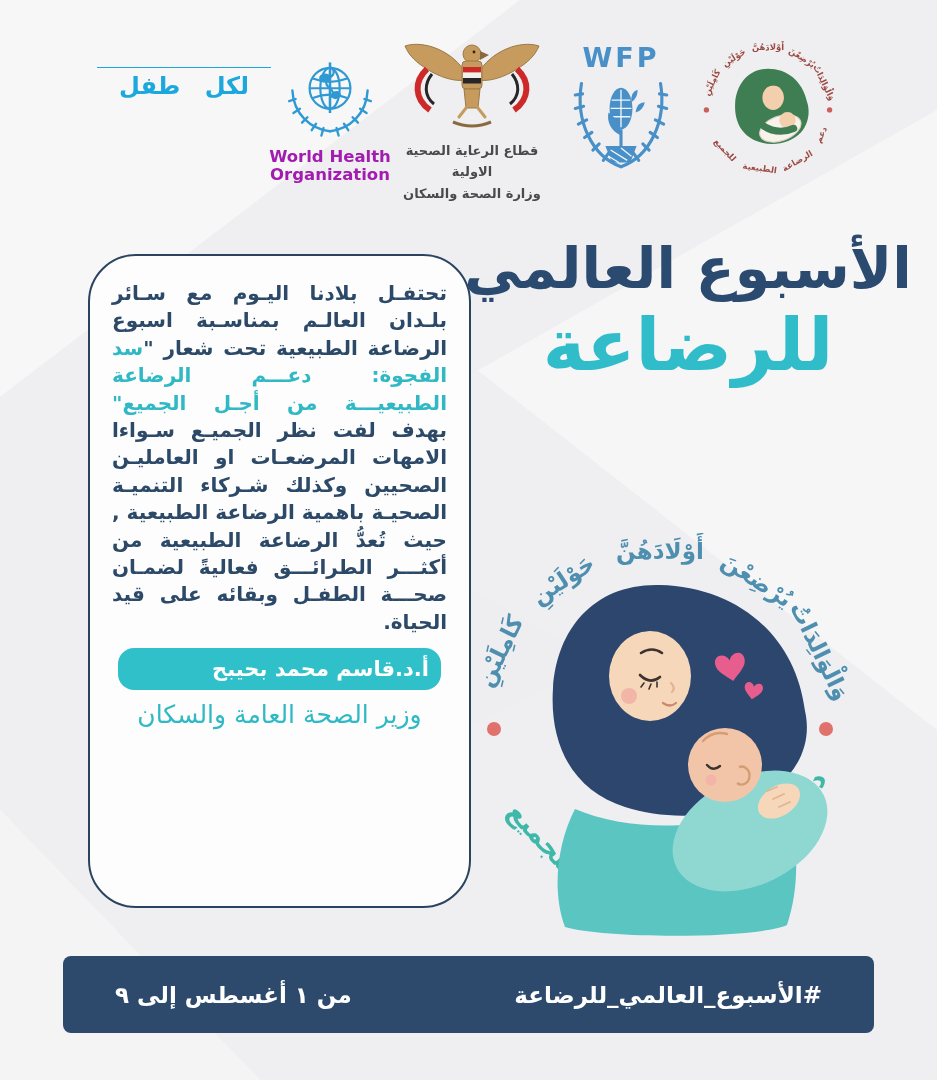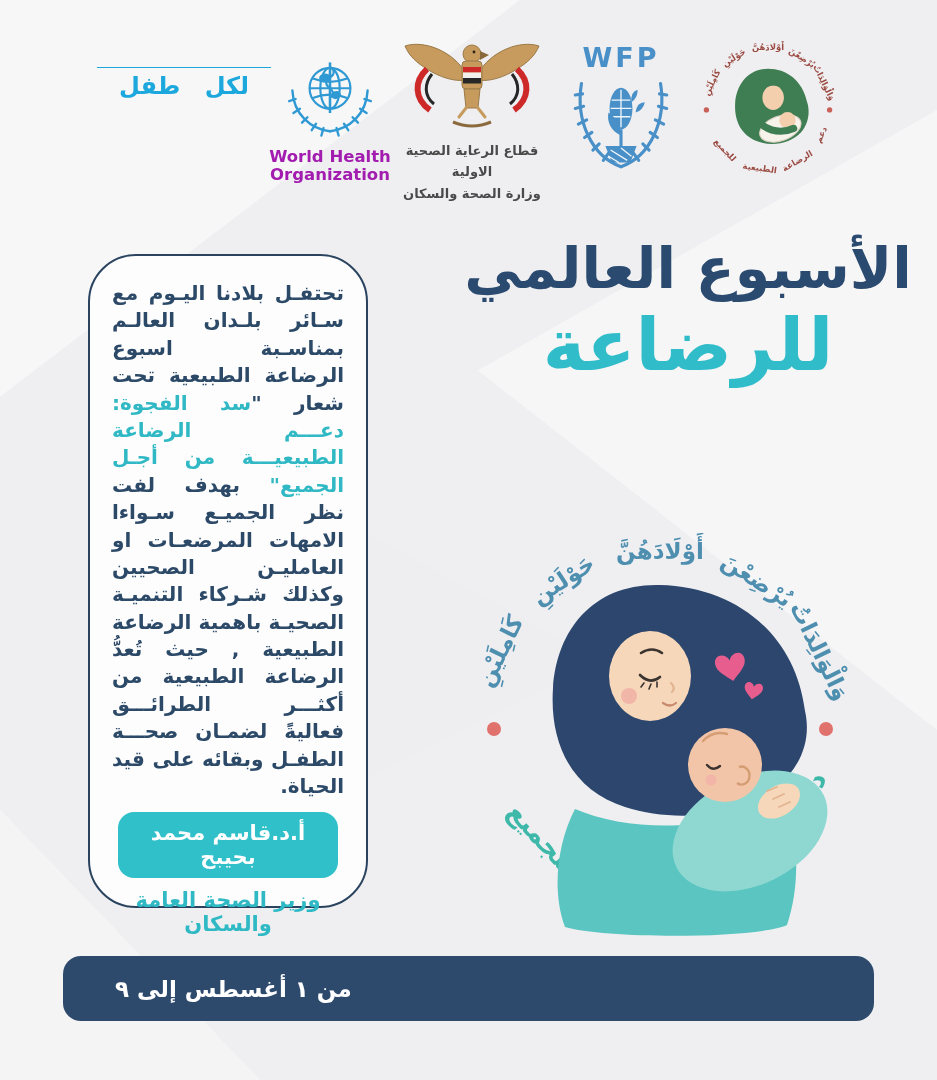--- a/index.html
+++ b/index.html
@@ -35,54 +35,54 @@
   .moh-text { font-size:13px; font-weight:bold; color:#4a4a4a; line-height:1.65;
               direction:rtl; margin-top:2px; }
 
   .logo-wfp { left:562px; top:44px; width:118px; color:#4a90c8; }
   .wfp-label { font-size:27px; font-weight:bold; letter-spacing:3px; line-height:1; }
 
   .logo-bf { left:695px; top:36px; width:146px; height:154px; }
 
   
   .card {
-    position:absolute; left:88px; top:254px; width:280px; height:654px;
+    position:absolute; left:88px; top:254px; width:383px; height:654px;
     background:#fdfdfe; border:2px solid #2a4460; border-radius:48px;
     padding:24px 22px 0; direction:rtl;
   }
   .card p {
     font-size:20px; font-weight:bold; color:#2c4a68;
     text-align:justify; line-height:1.37;
   }
   .card .hl { color:#30b9c4; }
   .sig-badge {
     margin:12px 6px 0; background:#30c0c9; color:#ffffff;
-    border-radius:16px; text-align:center; font-size:21px; font-weight:bold;
-    padding:9px 20px;
+    border-radius:16px; text-align:right; font-size:21px; font-weight:bold;
+    padding:9px 12px;
   }
   .sig-role {
     margin-top:10px; text-align:center; color:#2fb9c4;
-    font-size:21px; font-weight:bold;
+    font-size:25px; font-weight:normal;
   }
 
   
   .title-block { position:absolute; left:452px; top:236px; width:472px;
                  text-align:center; direction:rtl; }
   .title-ar1 { font-size:57px; font-weight:bold; color:#2b4a70; line-height:1.15; }
   .title-ar2 { font-size:72px; font-weight:bold; color:#31bcca; line-height:1.05;
                margin-top:6px; }
   .title-en  { font-size:30px; color:#2e4a66; margin-top:24px; direction:ltr; }
 
   
   .emblem { position:absolute; left:445px; top:533px; width:440px; height:410px; }
 
   
   .footer-bar {
-    position:absolute; left:63px; top:956px; width:811px; height:65px;
-    background:#2d4a6d; border-radius:18px;
+    position:absolute; left:63px; top:956px; width:811px; height:77px;
+    background:#2d4a6d; border-radius:8px;
     display:flex; align-items:center; justify-content:space-between;
     padding:0 52px; color:#ffffff; font-weight:bold; font-size:23px;
   }
   .footer-bar span { direction:rtl; }
 </style>
 </head>
 <body>
 
 <div class="page">
 
@@ -246,15 +246,16 @@
       <path d="M262 232 q6 7 13 1" fill="none" stroke="#3a3330" stroke-width="2.4" stroke-linecap="round"></path>
       <circle cx="266" cy="247" r="5.5" fill="#f2b3a6" opacity="0.9"></circle>
       <path d="M292 250 a8 9 0 1 0 2 -16" fill="none" stroke="#d49d74" stroke-width="2.4"></path>
       <ellipse cx="334" cy="268" rx="23" ry="15" transform="rotate(-32 334 268)" fill="#f6d7ba"></ellipse>
       <path d="M322 258 l10 -4 M328 266 l11 -5 M334 274 l11 -5" stroke="#e3b490" stroke-width="1.8" stroke-linecap="round"></path>
     </g>
   </svg>
 
   <div class="footer-bar">
     <span>من ١ أغسطس إلى ٩</span>
+    <span>#الأسبوع_العالمي_للرضاعة</span>
   </div>
 
 </div>
 
 </body></html>

